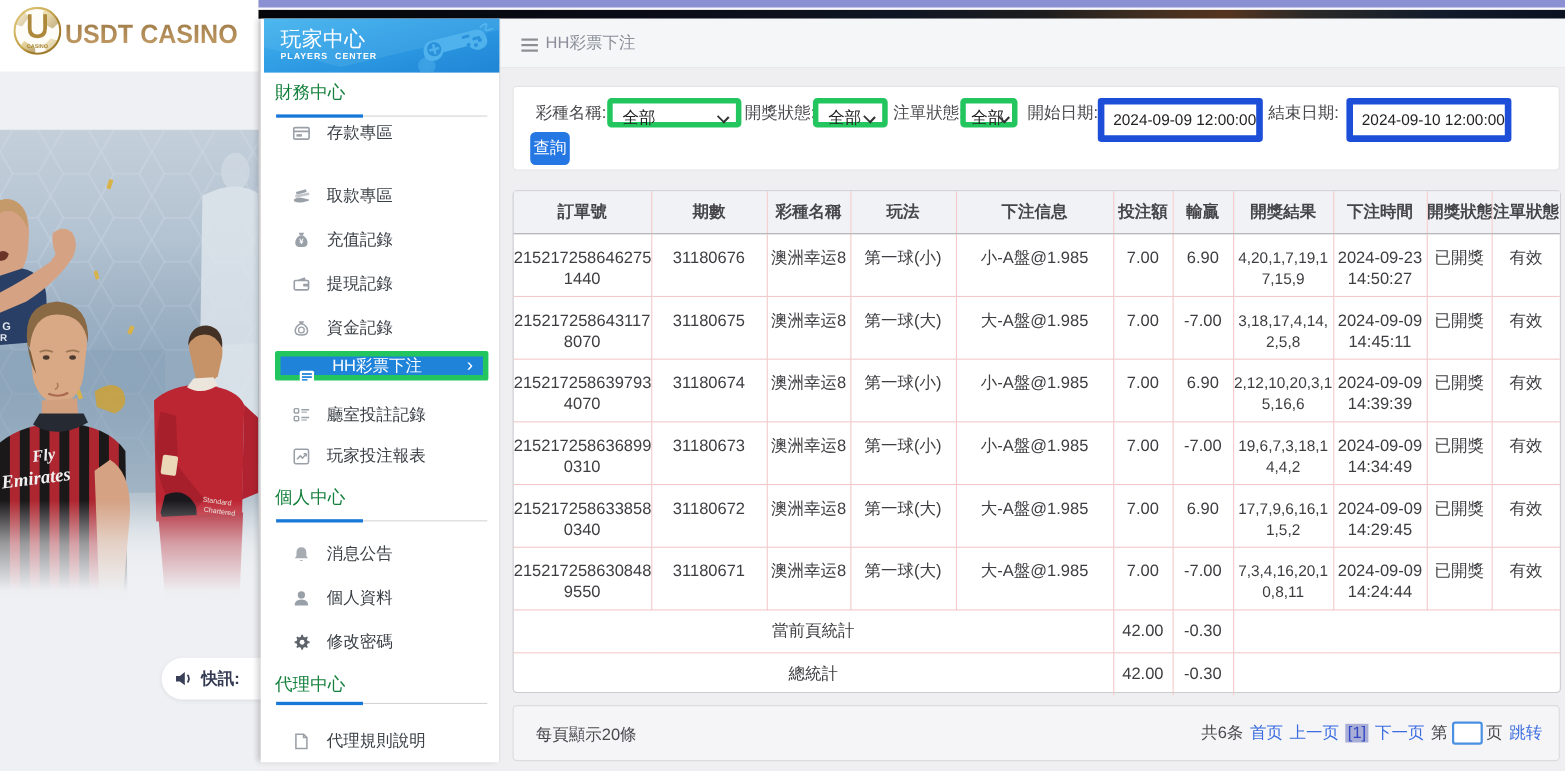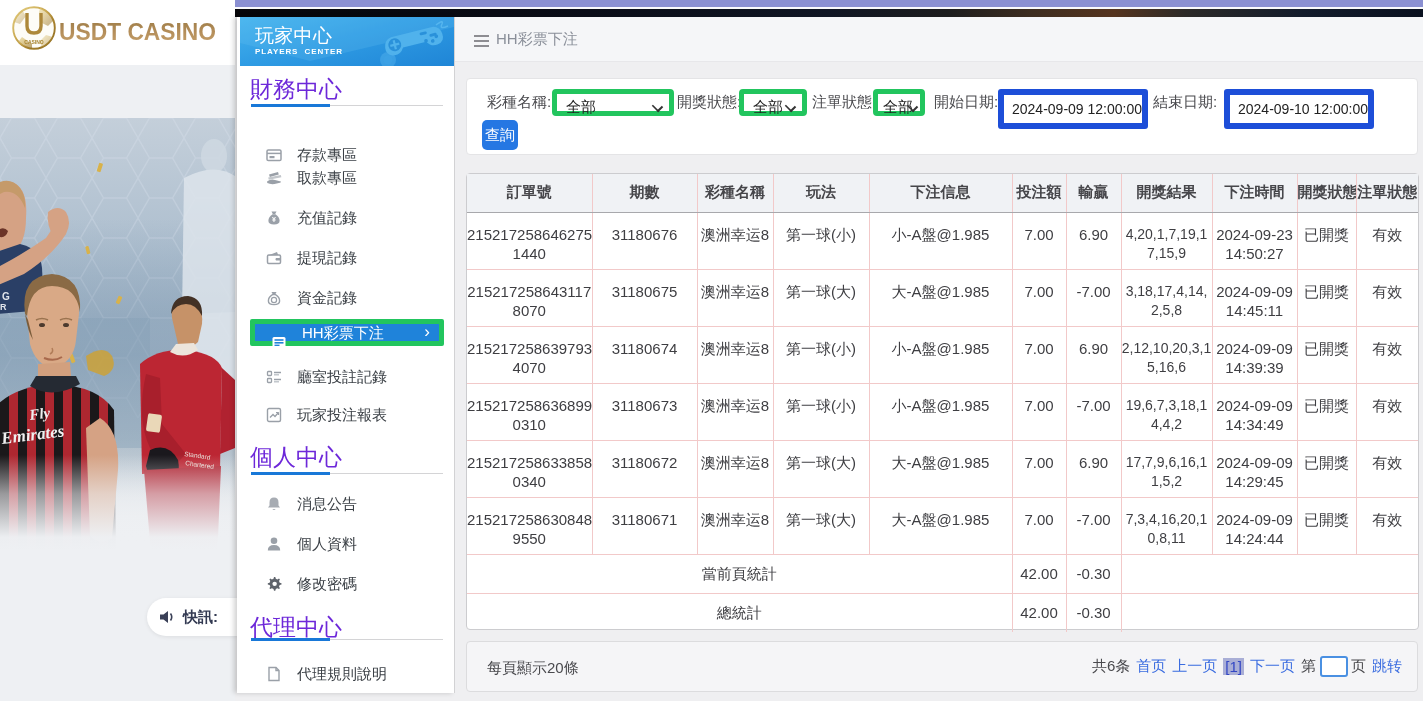--- a/index.html
+++ b/index.html
@@ -24,21 +24,21 @@
 #strip-dark   { position:absolute; left:235px; top:9px; width:1188px; height:8px;
   background:linear-gradient(90deg,#060609 0%,#0a0d18 30%,#101624 50%,#1d1d1e 60%,#3d2d20 67%,#55341f 74%,#2c2a28 80%,#131c2c 90%,#0a1120 100%); }
 
 
 #sidebar { position:absolute; left:237px; top:17px; width:218px; height:676px; background:#fff;
   border-right:1px solid #d2d2d4; box-shadow:-3px 0 5px rgba(0,0,0,.18); }
 #sidehead { position:absolute; left:3px; top:0; width:214px; height:49px; overflow:hidden;
   background:linear-gradient(165deg,#45b4ee 0%,#2f9ce4 45%,#1f85d6 100%); }
 #sidehead .t1 { position:absolute; left:15px; top:6px; font-size:19px; color:#fff; letter-spacing:0.3px; }
 #sidehead .t2 { position:absolute; left:15px; top:29.5px; font-size:8px; font-weight:bold; color:#fff; letter-spacing:0.9px; }
-.sec { position:absolute; left:13px; font-size:23px; color:#6d28d9; }
+.sec { position:absolute; left:13px; font-size:16px; color:#15803d; }
 .secline { position:absolute; left:14px; width:428px; height:3px; }
 .secline .b { position:absolute; left:0; top:0; width:79px; height:3px; background:#1878d8; }
 .secline .g { position:absolute; left:79px; top:0; width:113px; height:1px; margin-top:1px; background:#d4d4d6; }
 .mi { position:absolute; left:0; width:218px; height:36px; }
 .mi .ic { position:absolute; left:29px; top:10px; width:16px; height:16px; }
 .mi .tx { position:absolute; left:60px; top:50%; transform:translateY(-50%); font-size:15px; color:#3b4046; white-space:nowrap; }
 .mi.sel { left:13px; width:194px; background:#1f83da; border-radius:2px; }
 .mi.sel .ic { left:16px; }
 .mi.sel .tx { left:47px; color:#fff; }
 .mi.sel .arrow { position:absolute; right:9px; top:50%; transform:translateY(-54%); color:#fff; font-size:17px; }
@@ -242,21 +242,21 @@
         <circle cx="148" cy="43" r="4.5" fill="#3ea4e6" opacity=".6"></circle>
       </svg>
       <div class="t1">玩家中心</div>
       <div class="t2">PLAYERS&nbsp; CENTER</div>
     </div>
     <div class="sec" style="top:57px;">財務中心</div>
     <div class="secline" style="top:87px;">
         <span class="b"></span>
         <span class="g"></span>
       </div>
-    <div class="mi" style="top:120px;padding-left:24px;">
+    <div class="mi" style="top:86px;padding-left:24px;">
         <span class="ic"><svg width="16" height="16" viewBox="0 0 16 16">
             <rect x="1" y="3" width="14" height="10.5" rx="1.3" fill="none" stroke="#9aa0a8" stroke-width="1.5"></rect>
             <line x1="1" y1="6.4" x2="15" y2="6.4" stroke="#9aa0a8" stroke-width="1.5"></line>
             <rect x="3.5" y="9" width="5" height="2.2" fill="#9aa0a8"></rect>
           </svg></span>
         <span class="tx">存款專區</span>
       </div>
     <div class="mi" style="top:143px;">
         <span class="ic"><svg width="17" height="16" viewBox="0 0 17 16">
             <path d="M3 4.5 L12 2 L12.8 4.6 L3.8 7 Z" fill="#9aa0a8"></path>

